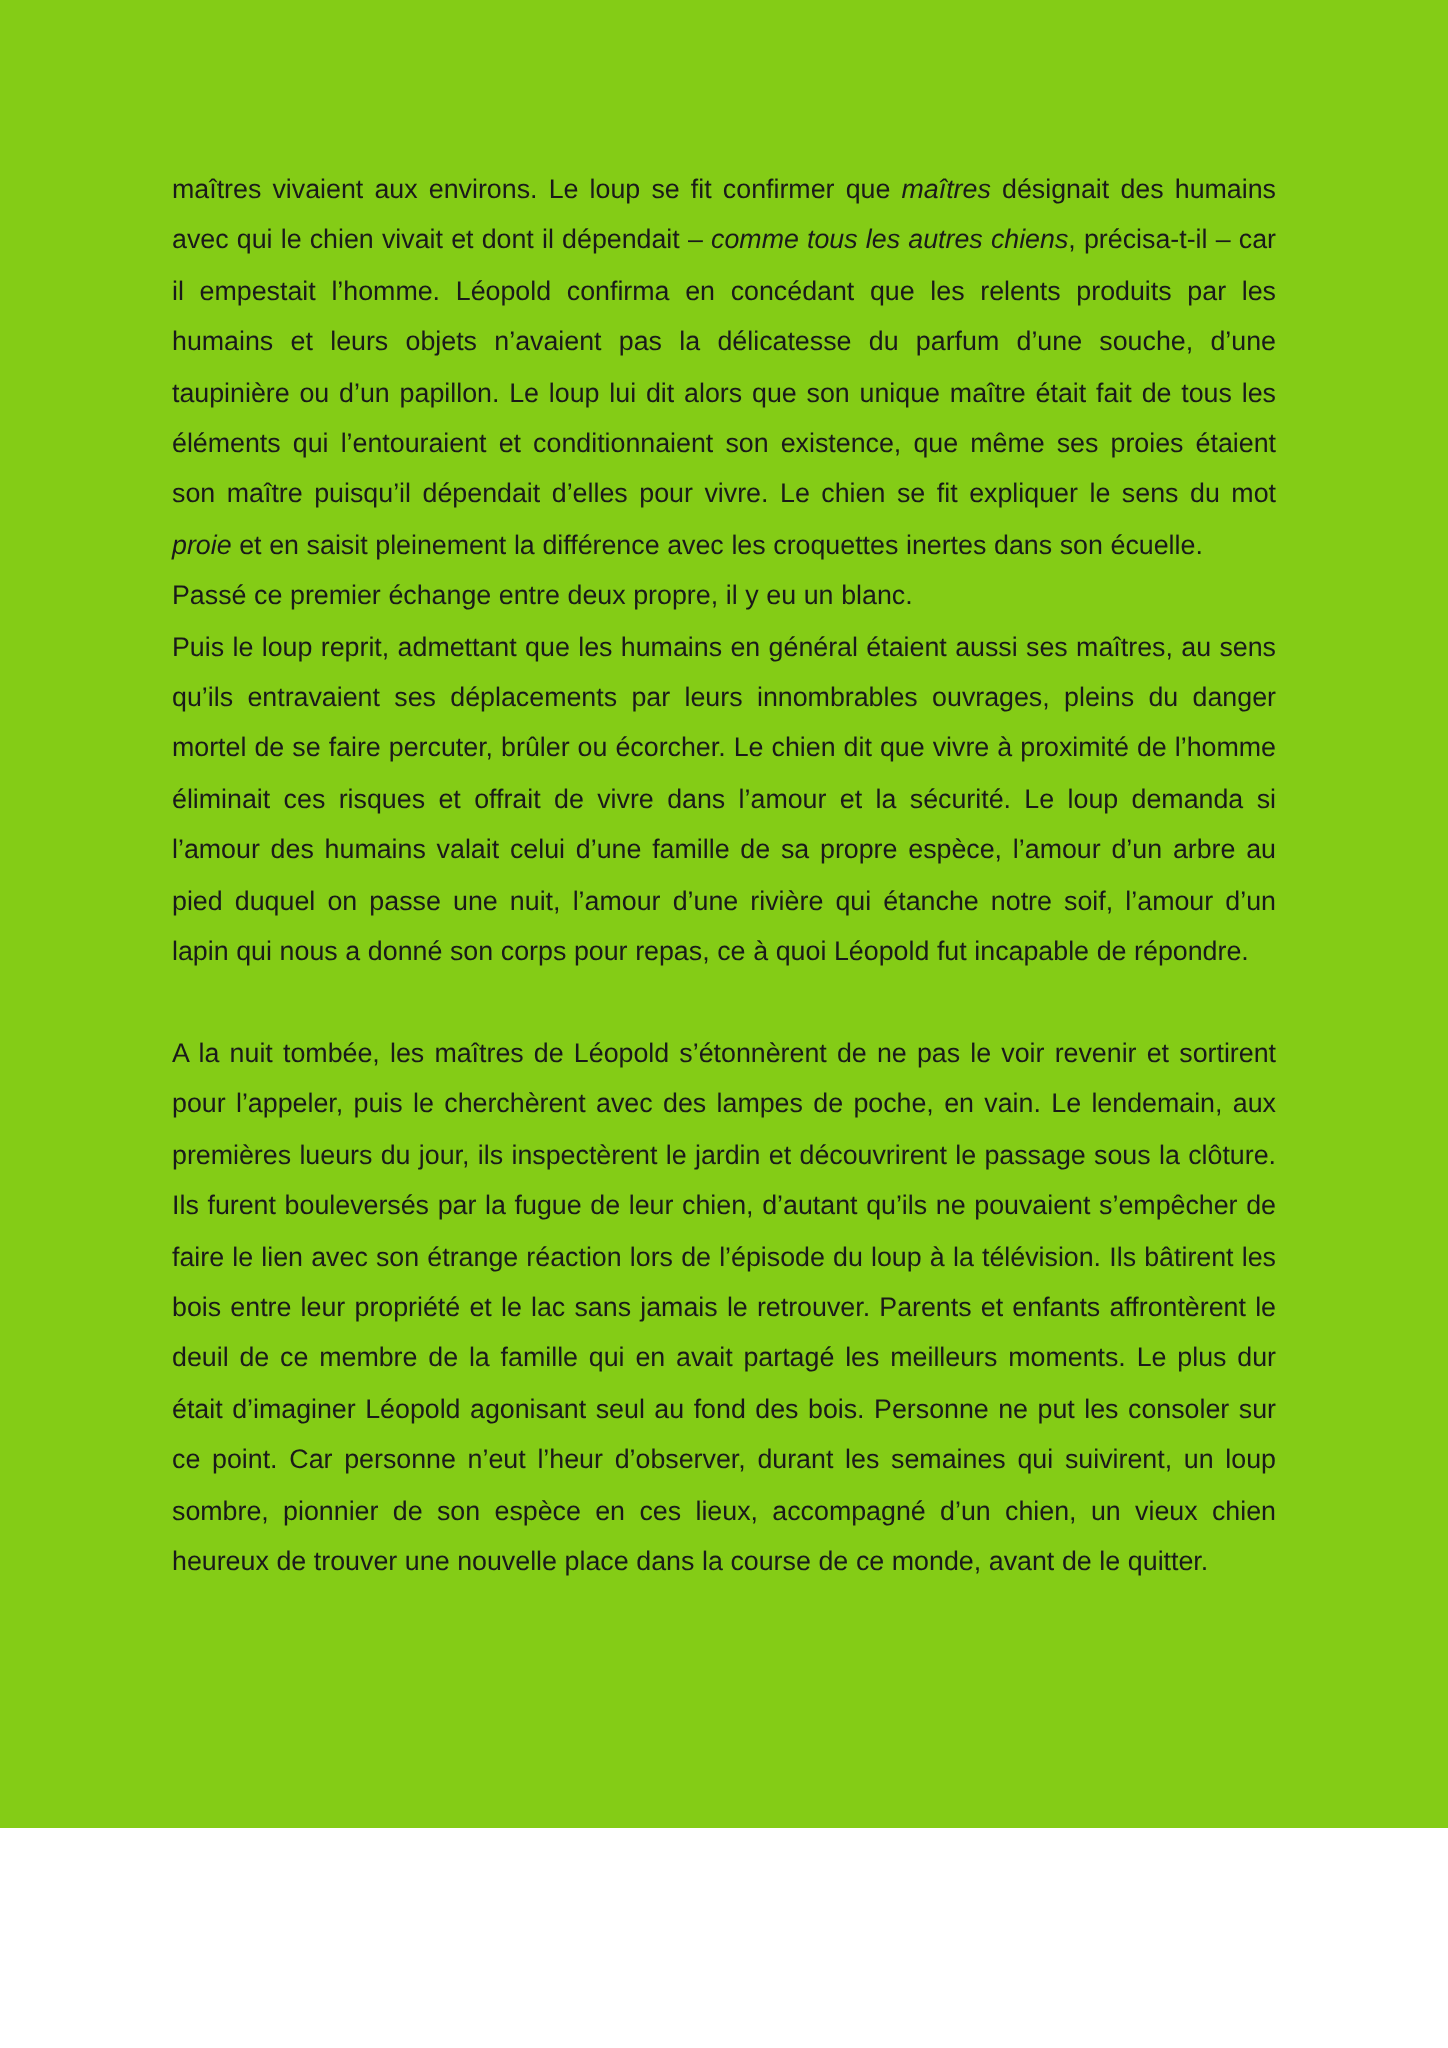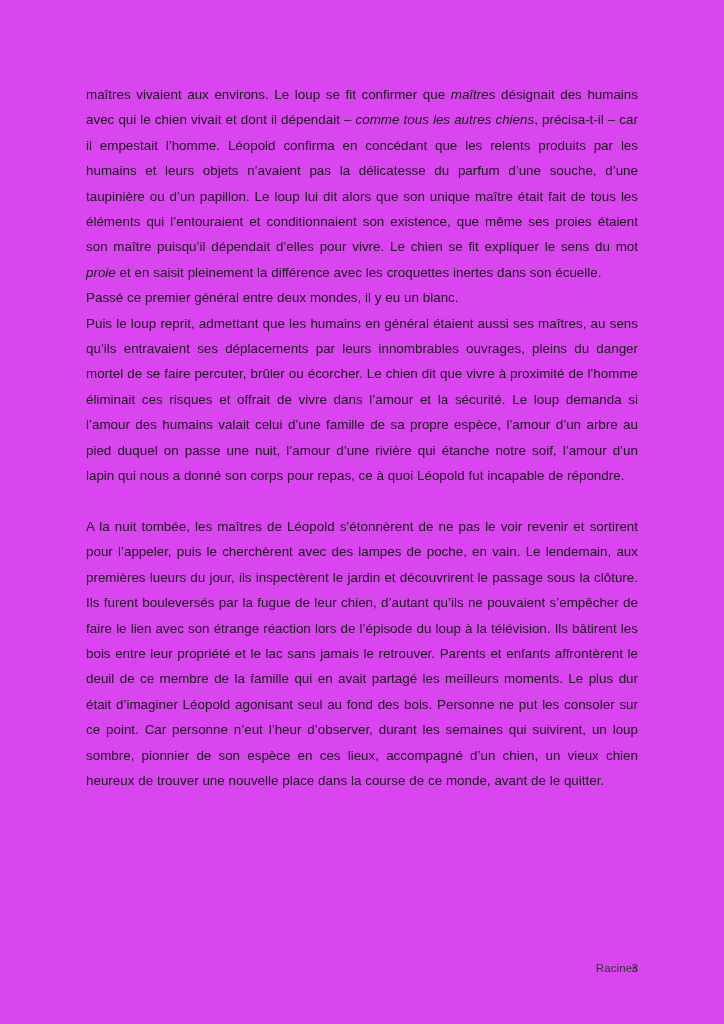--- a/index.html
+++ b/index.html
@@ -4,22 +4,22 @@
 <title>Racines — page 3</title>
 <style>
   html, body {
     margin: 0;
     padding: 0;
     background: #ffffff;
   }
   .page {
     position: relative;
     width: 724px;
-    height: 1024px;
-    background: #d946ef;
+    height: 914px;
+    background: #84cc16;
     overflow: hidden;
     box-sizing: border-box;
   }
   .text-column {
     position: absolute;
     left: 86px;
     top: 82px;
     width: 552px;
   }
   .para {
@@ -71,21 +71,21 @@
 </head>
 <body>
 
 <div class="page">
 
   <div class="text-column">
 
     <div>
       <p class="para"><span>maîtres vivaient aux environs. Le loup se fit confirmer que </span><i>maîtres</i><span> désignait des humains avec qui le chien vivait et dont il dépendait – </span><i>comme tous les autres chiens</i><span>, précisa-t-il – car il empestait l’homme. Léopold confirma en concédant que les relents produits par les humains et leurs objets n’avaient pas la délicatesse du parfum d’une souche, d’une taupinière ou d’un papillon. Le loup lui dit alors que son unique maître était fait de tous les éléments qui l’entouraient et conditionnaient son existence, que même ses proies étaient son maître puisqu’il dépendait d’elles pour vivre. Le chien se fit expliquer le sens du mot </span><i>proie</i><span> et en saisit pleinement la différence avec les croquettes inertes dans son écuelle.</span></p>
 
-      <p class="para"><span>Passé ce premier général entre deux mondes, il y eu un blanc.</span></p>
+      <p class="para"><span>Passé ce premier échange entre deux propre, il y eu un blanc.</span></p>
 
       <p class="para"><span>Puis le loup reprit, admettant que les humains en général étaient aussi ses maîtres, au sens qu’ils entravaient ses déplacements par leurs innombrables ouvrages, pleins du danger mortel de se faire percuter, brûler ou écorcher. Le chien dit que vivre à proximité de l’homme éliminait ces risques et offrait de vivre dans l’amour et la sécurité. Le loup demanda si l’amour des humains valait celui d’une famille de sa propre espèce, l’amour d’un arbre au pied duquel on passe une nuit, l’amour d’une rivière qui étanche notre soif, l’amour d’un lapin qui nous a donné son corps pour repas, ce à quoi Léopold fut incapable de répondre.</span></p>
 
     </div>
 
     <div class="block-gap"></div>
 
     <div>
       <p class="para"><span>A la nuit tombée, les maîtres de Léopold s’étonnèrent de ne pas le voir revenir et sortirent pour l’appeler, puis le cherchèrent avec des lampes de poche, en vain. Le lendemain, aux premières lueurs du jour, ils inspectèrent le jardin et découvrirent le passage sous la clôture. Ils furent bouleversés par la fugue de leur chien, d’autant qu’ils ne pouvaient s’empêcher de faire le lien avec son étrange réaction lors de l’épisode du loup à la télévision. Ils bâtirent les bois entre leur propriété et le lac sans jamais le retrouver. Parents et enfants affrontèrent le deuil de ce membre de la famille qui en avait partagé les meilleurs moments. Le plus dur était d’imaginer Léopold agonisant seul au fond des bois. Personne ne put les consoler sur ce point. Car personne n’eut l’heur d’observer, durant les semaines qui suivirent, un loup sombre, pionnier de son espèce en ces lieux, accompagné d’un chien, un vieux chien heureux de trouver une nouvelle place dans la course de ce monde, avant de le quitter.</span></p>
     </div>

